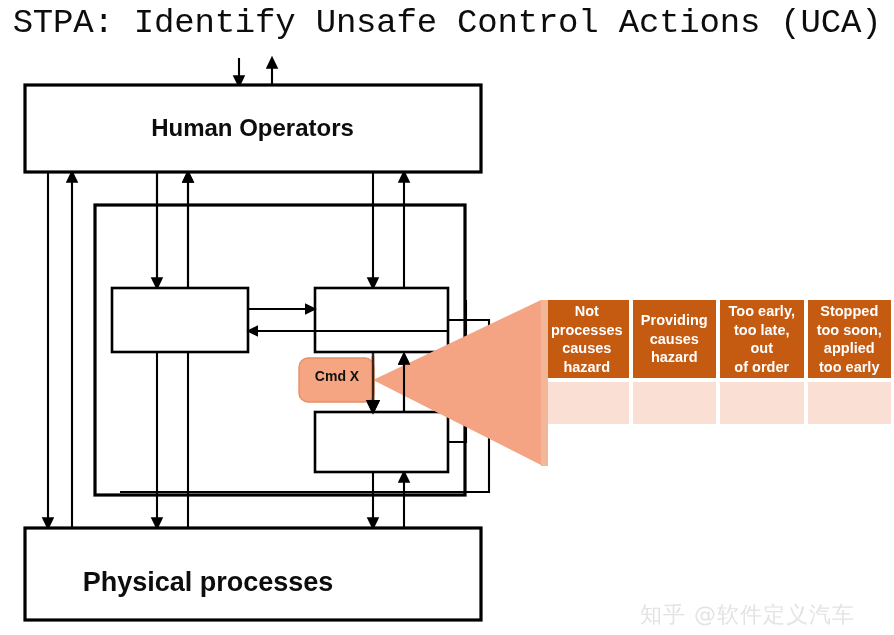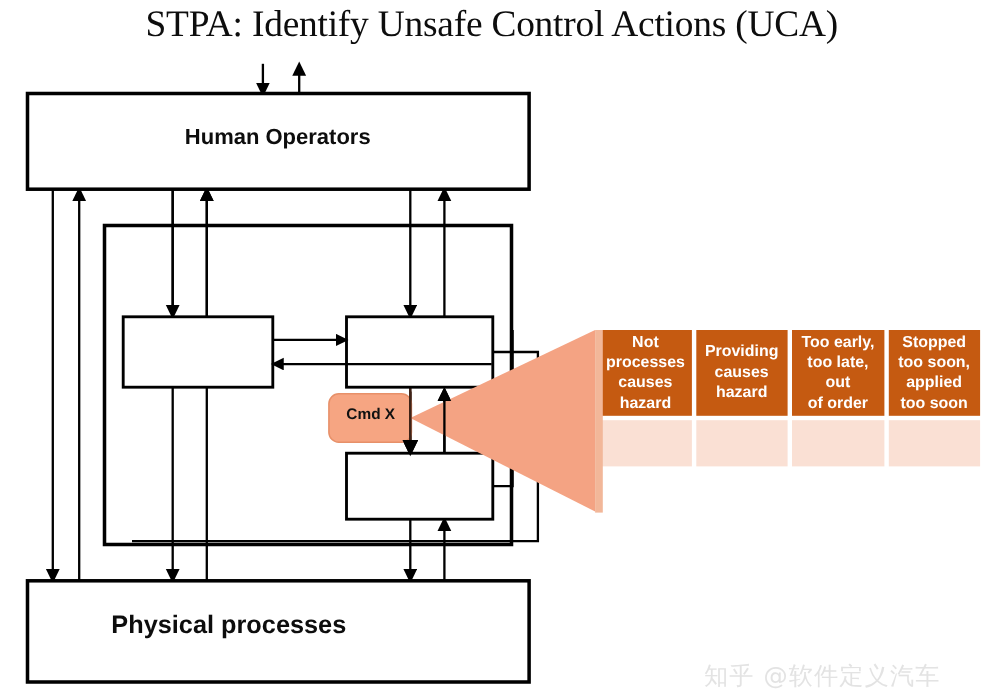--- a/index.html
+++ b/index.html
@@ -26,21 +26,21 @@
   .title {
     position: absolute;
     left: 0;
     top: 4px;
     width: 894px;
     text-align: center;
     font-size: 34px;
     font-weight: 400;
     color: #0d0d0d;
     letter-spacing: -0.2px;
-    font-family: Liberation Serif, serif;
+    font-family: Liberation Mono, monospace;
     white-space: nowrap;
   }
 
   
   #diagram {
     position: absolute;
     left: 0; top: 0;
     width: 894px;
     height: 635px;
   }
@@ -51,33 +51,33 @@
     font-weight: bold;
     color: #0d0d0d;
     text-align: center;
     font-family: "Liberation Sans", sans-serif;
     line-height: 1.18;
   }
   #label-human {
     left: 25px;
     top: 114px;
     width: 455px;
-    font-size: 20px;
+    font-size: 24px;
   }
   #label-auto {
     left: 150px;
     top: 208px;
     width: 260px;
     font-size: 22px;
   }
   #label-physical {
     left: 25px;
-    top: 554px;
+    top: 567px;
     width: 366px;
-    font-size: 23px;
+    font-size: 27px;
   }
   #label-cmd {
     left: 300px;
     top: 368px;
     width: 74px;
     font-size: 14px;
     font-weight: bold;
     color: #111111;
     text-align: center;
   }
@@ -247,21 +247,21 @@
           <div>Too early,</div>
           <div>too late, out</div>
           <div>of order</div>
         </div>
       </div>
       <div class="uca-cell">
         <div>
           <div>Stopped</div>
           <div>too soon,</div>
           <div>applied</div>
-          <div>too soon</div>
+          <div>too early</div>
         </div>
       </div>
     </div>
 
     <div class="uca-row body">
       <div class="uca-cell"></div>
       <div class="uca-cell"></div>
       <div class="uca-cell"></div>
       <div class="uca-cell"></div>
     </div>

